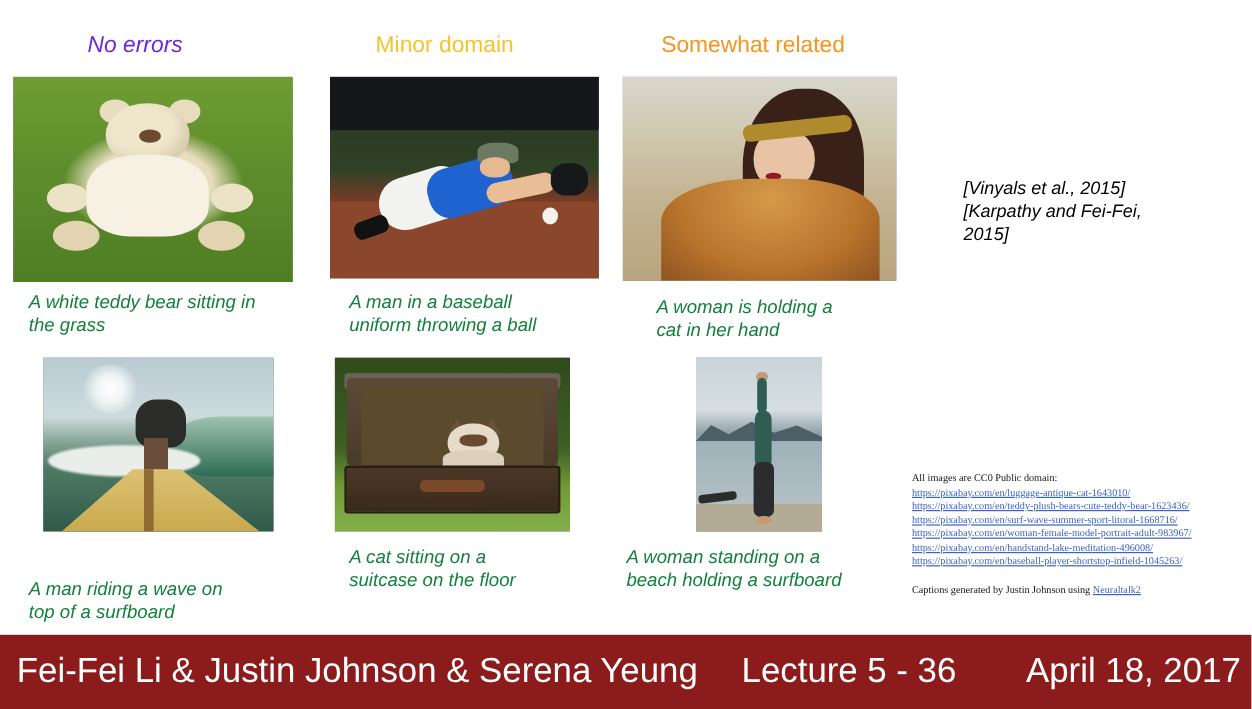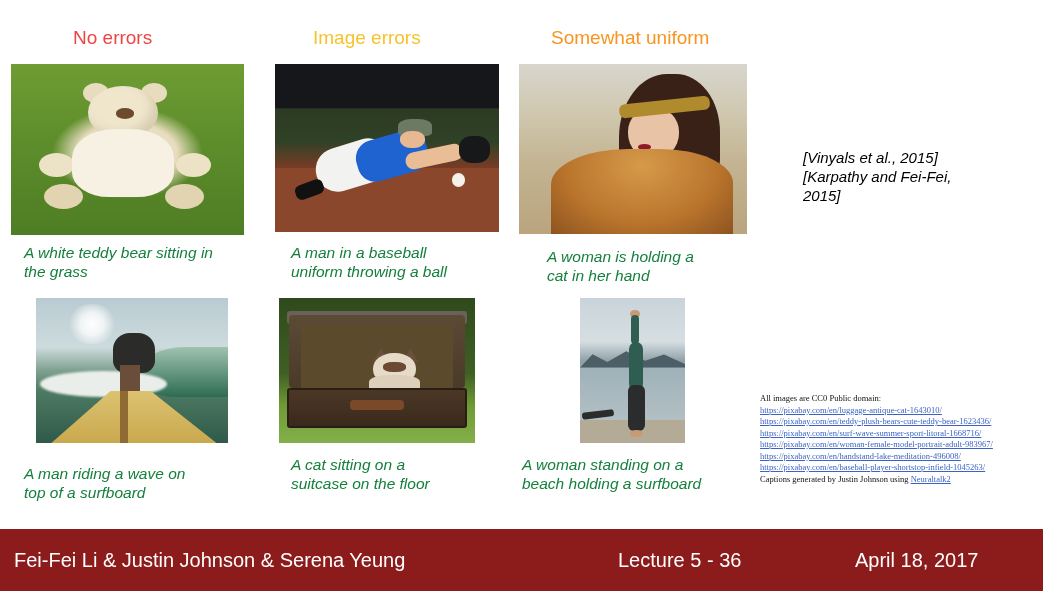--- a/index.html
+++ b/index.html
@@ -42,21 +42,21 @@
   #ph1{left:275px; top:64px; width:224px;height:168px;}
   #ph2{left:519px; top:64px; width:228px;height:170px;}
   
   #ph3{left:36px;  top:298px;width:192px;height:145px;}
   #ph4{left:279px; top:298px;width:196px;height:145px;}
   #ph5{left:580px; top:298px;width:105px;height:145px;}
 
   #cap0{left:24px; top:243px;width:250px;}
   #cap1{left:291px;top:243px;width:240px;}
   #cap2{left:547px;top:247px;width:240px;}
-  #cap3{left:24px; top:464px;width:255px;}
+  #cap3{left:24px; top:482px;width:255px;}
   #cap4{left:291px;top:455px;width:240px;}
   #cap5{left:522px;top:455px;width:275px;}
 
   
   .scene{position:absolute;inset:0;}
 
   
   .s-teddy{
     background:
       radial-gradient(ellipse 46% 38% at 50% 52%, #f3ecd6 0%, #e8dcbe 46%, rgba(232,220,190,0) 70%),
@@ -228,44 +228,44 @@
     font-size:15px;line-height:19px;font-style:italic;color:#000;white-space:pre-line;
   }
 
   
   #credits{position:absolute;left:760px;top:393px;width:280px;font-family:Liberation Serif, serif;}
   .cred-line{font-size:8.5px;line-height:11.5px;color:#111;}
   .cred-url{
     font-size:8.5px;line-height:11.5px;color:#3b63c4;
     text-decoration:underline;display:block;white-space:nowrap;
   }
-  #cred-caption{font-size:8.5px;line-height:11.5px;color:#111;}
+  #cred-caption{font-size:8.5px;line-height:11.5px;color:#111;margin-top:12px;}
   #cred-caption .lnk{color:#3b63c4;text-decoration:underline;}
 
   
   #footer{
     position:absolute;left:0;bottom:0;width:1043px;height:62px;
     background:#8c1b1b;
   }
   #footer .ftxt{
     position:absolute;top:50%;transform:translateY(-50%);
-    color:#fff;font-size:20px;white-space:nowrap;
+    color:#fff;font-size:29px;white-space:nowrap;
   }
   #f-authors{left:14px;}
   #f-lecture{left:618px;}
   #f-date{left:855px;}
 </style>
 </head>
 <body>
 
 <div class="slide">
 
-  <div class="col-head" id="head0" style="color: #ef4444;">No errors</div>
-  <div class="col-head" id="head1" style="color: rgb(245, 195, 44);">Image errors</div>
-  <div class="col-head" id="head2" style="color: rgb(247, 149, 32);">Somewhat uniform</div>
+  <div class="col-head" id="head0" style="color: #6d28d9; font-style: italic;">No errors</div>
+  <div class="col-head" id="head1" style="color: rgb(245, 195, 44);">Minor domain</div>
+  <div class="col-head" id="head2" style="color: rgb(247, 149, 32);">Somewhat related</div>
 
   <div class="photo" id="ph0">
     <div class="scene s-teddy">
       <div class="ear l"></div>
         <div class="ear r"></div>
       <div class="head"></div>
         <div class="muz"></div>
       <div class="arm l"></div>
         <div class="arm r"></div>
       <div class="body"></div>

